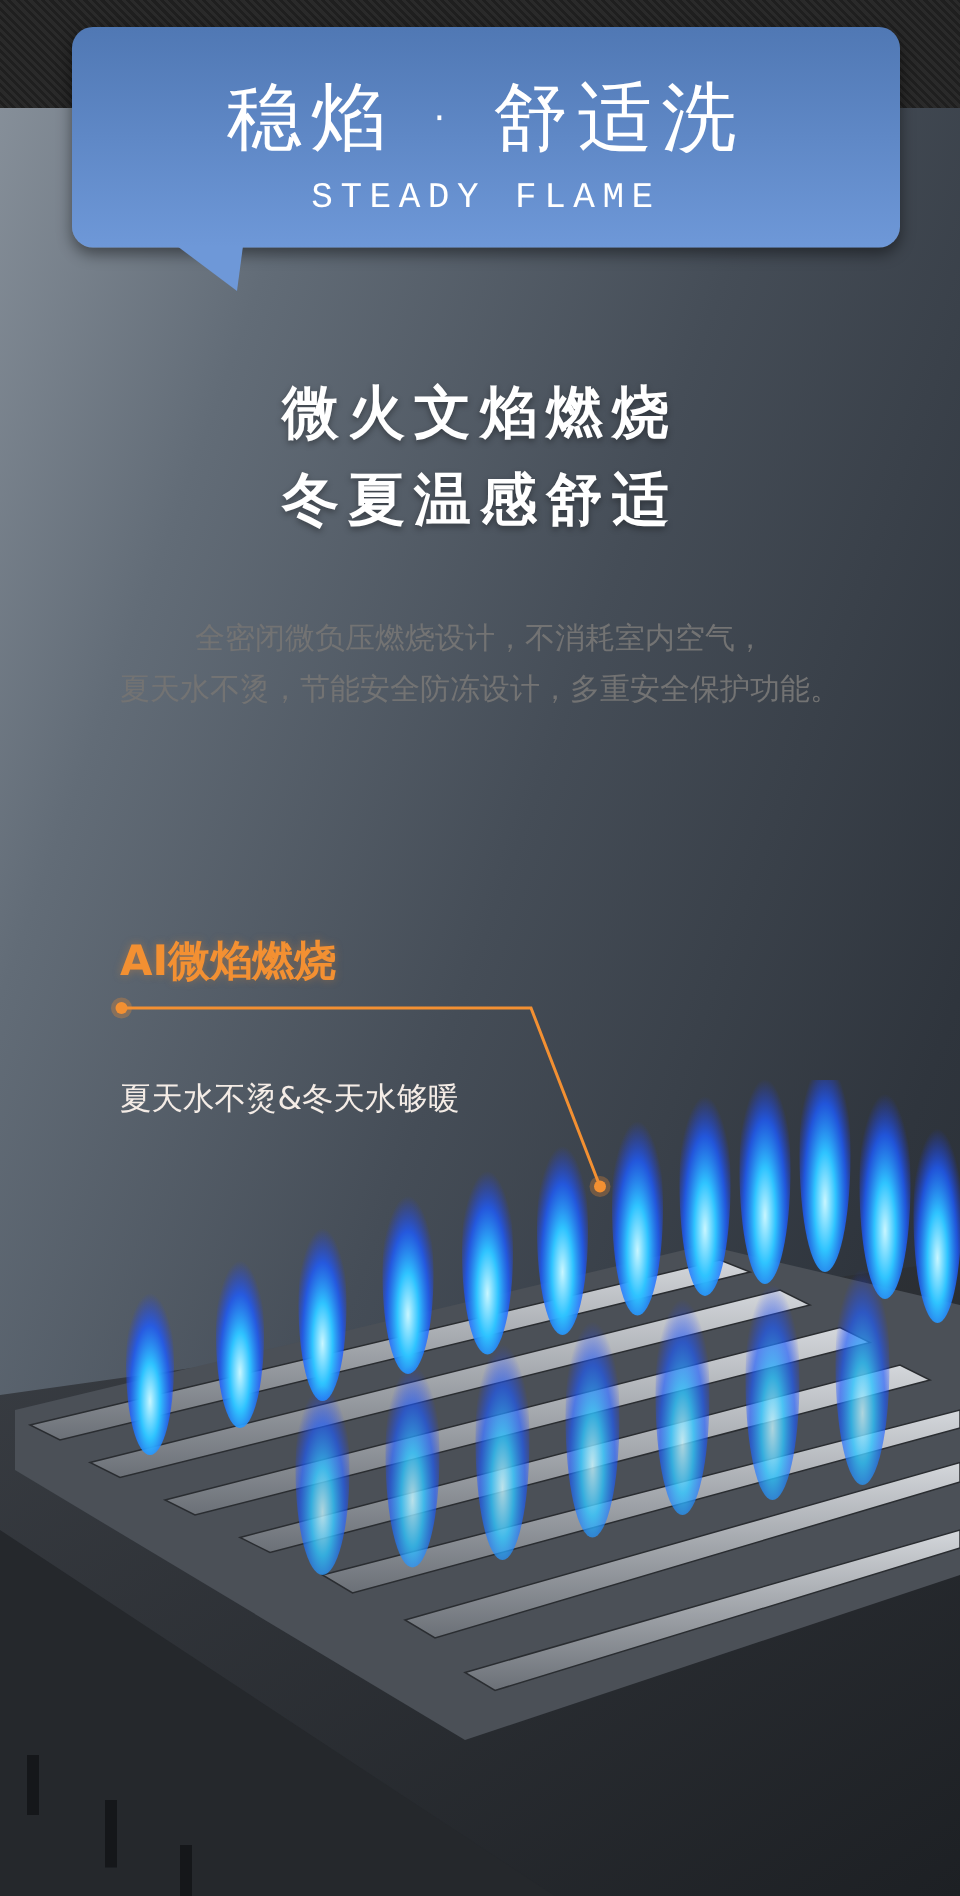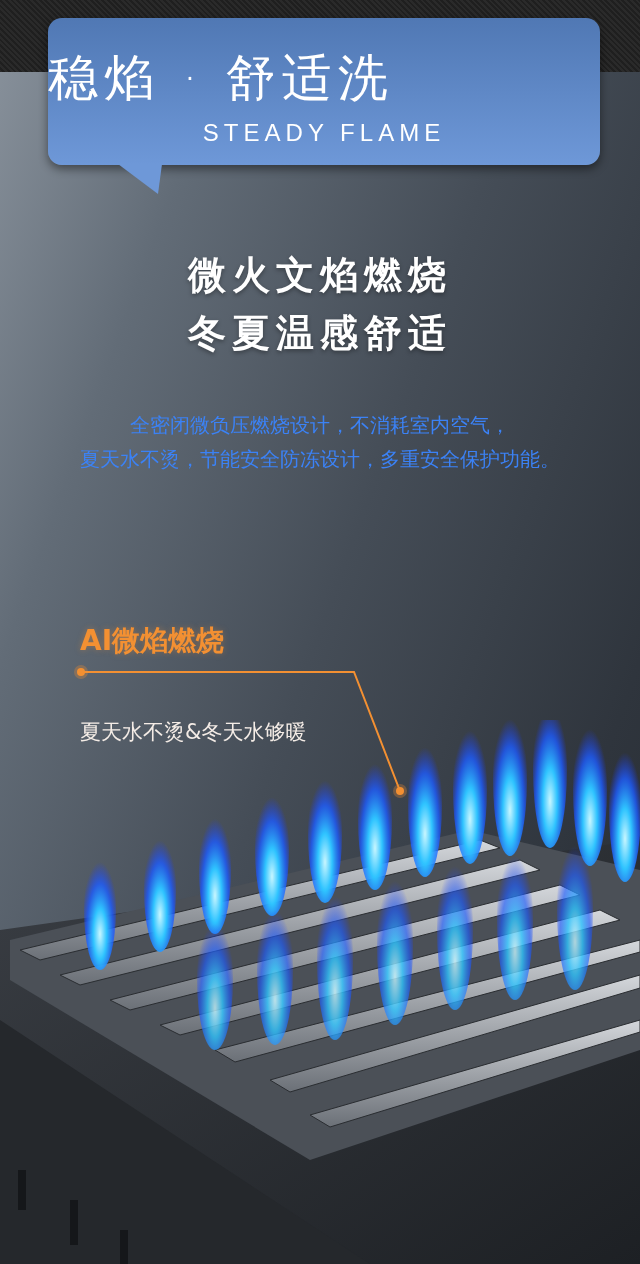--- a/index.html
+++ b/index.html
@@ -5,29 +5,29 @@
   html,body{margin:0;padding:0;}
   body{width:640px;height:1264px;overflow:hidden;position:relative;
     font-family:"DejaVu Sans","Liberation Sans",sans-serif;
     background:linear-gradient(110deg,#8a939d 0%,#626c77 22%,#454d57 50%,#2f353d 80%,#262b31 100%);}
   .topband{position:absolute;left:0;top:0;width:640px;height:72px;
     background:repeating-linear-gradient(45deg,#2a2a2a 0 2px,#1f1f1f 2px 4px);}
   .banner{position:absolute;left:48px;top:18px;width:552px;height:147px;border-radius:14px;
     background:linear-gradient(180deg,#5078b4 0%,#6e98d8 100%);
     box-shadow:0 4px 10px rgba(0,0,0,.45);}
   .tail{position:absolute;left:0;top:0;}
-  .banner-title{position:absolute;left:0;width:552px;top:30px;text-align:left;color:#fff;
+  .banner-title{position:absolute;left:0;width:552px;top:30px;text-align:center;color:#fff;
     font-size:50px;letter-spacing:6px;font-weight:300;line-height:60px;}
   .banner-sub{position:absolute;left:0;width:552px;top:101px;text-align:center;color:#fff;
-    font-size:24px;letter-spacing:5px;font-family:Liberation Sans, sans-serif;}
+    font-size:24px;letter-spacing:5px;font-family:Liberation Mono, monospace;}
   .headline{position:absolute;left:0;width:640px;text-align:center;color:#fff;
     font-size:38px;font-weight:bold;letter-spacing:6px;line-height:54px;
     text-shadow:0 2px 4px rgba(0,0,0,.35);}
   .h1{top:248px;} .h2{top:306px;}
-  .desc{position:absolute;left:0;width:640px;text-align:center;color:#3b82f6;font-size:20px;line-height:34px;}
+  .desc{position:absolute;left:0;width:640px;text-align:center;color:#737373;font-size:20px;line-height:34px;}
   .d1{top:408px;} .d2{top:442px;}
   .ai-title{position:absolute;left:80px;top:622px;color:#f39032;font-size:28px;font-weight:bold;
     text-shadow:0 0 6px rgba(243,144,50,.35);text-align:right;}
   .ai-sub{position:absolute;left:80px;top:690px;color:#f4ece6;font-size:21px;margin-top:28px;}
   .scene{position:absolute;left:0;top:720px;width:640px;height:544px;}
   svg{display:block;}
 </style>
 </head>
 <body>
 

